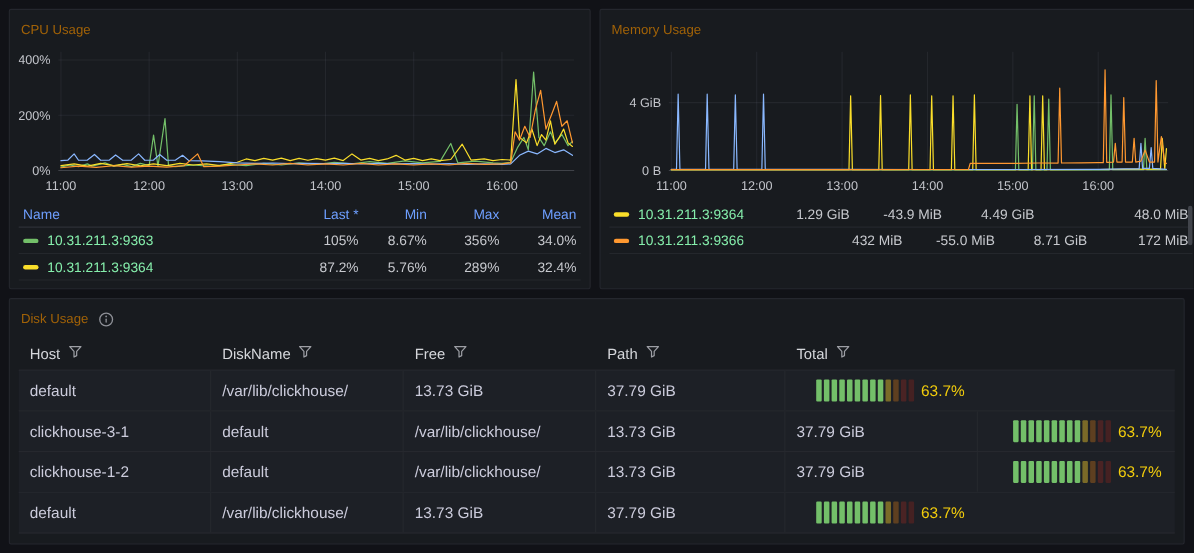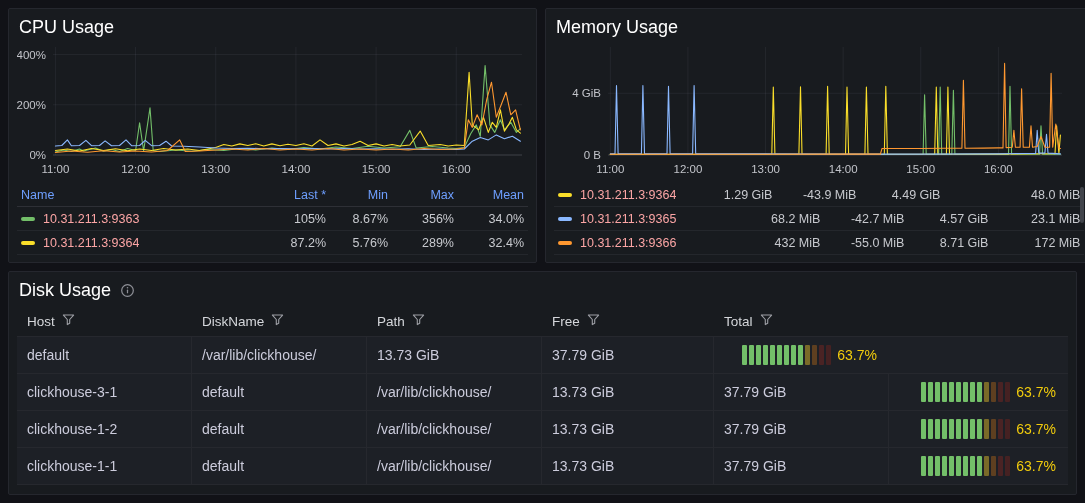--- a/index.html
+++ b/index.html
@@ -9,35 +9,35 @@
     font-family:"Liberation Sans",sans-serif;
     color:#D8D9DA;
   }
   .dash{box-sizing:border-box;height:100%;padding:8px;display:flex;flex-direction:column;gap:8px}
   .top{display:flex;gap:8px;height:255px}
   .panel{background:#181B1F;border:1px solid #25272E;border-radius:2px;box-sizing:border-box;padding:6px 8px 8px;position:relative}
   .panel-cpu{width:529px}
   .panel-mem{flex:1}
   .panel-disk{flex:1;overflow:hidden}
 
-  .p-title{font-size:18px;font-weight:500;color:#ffffff;height:24px;line-height:24px;padding-left:2px;cursor:pointer}
+  .p-title{font-size:12px;font-weight:500;color:#a16207;height:24px;line-height:24px;padding-left:2px;cursor:pointer}
   .title-row{display:flex;align-items:center;gap:9px}
   .info-icon{display:inline-flex;align-items:center;cursor:pointer}
 
   svg.chart{display:block}
   .tick{fill:#C2C4CA;font-size:11.5px}
 
   
   .legend{margin-top:2px;font-size:12.5px;position:relative}
   .lrow{display:flex;align-items:center;height:24px;box-sizing:border-box;border-bottom:1px solid rgba(204,204,220,0.07);padding:0 4px}
   .lrow.lhead{border-bottom:1px solid rgba(204,204,220,0.12)}
   .lhead .lc{color:#6E9FFF;font-weight:500;cursor:pointer}
   .lname-wrap{flex:1;display:flex;align-items:center;gap:8px;min-width:0}
   .lswatch{width:14px;height:4px;border-radius:2px;flex:none}
-  .lname{color:#fca5a5;white-space:nowrap;overflow:hidden;cursor:pointer}
+  .lname{color:#86efac;white-space:nowrap;overflow:hidden;cursor:pointer}
   .lval{text-align:right;color:#C7C9CE;flex:none}
   .lscroll{position:absolute;right:0;top:4px;width:4px;height:36px;border-radius:2px;background:#41444B}
 
   
   .dtable{margin-top:4px}
   .dhead,.drow{display:grid;grid-template-columns:175px 175px 175px 172px 175px 1fr;align-items:stretch}
   .dhead{height:30px;font-size:13.5px;font-weight:500;color:#D5D7DB}
   .dcell{display:flex;align-items:center;padding:0 10px;box-sizing:border-box;overflow:hidden;white-space:nowrap}
   .dhead .dcell{gap:7px;cursor:pointer}
   .dhead .dcell.used{justify-content:flex-end}
@@ -144,30 +144,20 @@
               <span class="lswatch" style="background: rgb(250, 222, 42);"></span>
               <span class="lname">10.31.211.3:9364</span>
             </div>
             <div class="lval" style="width: 96px;">1.29 GiB</div>
             <div class="lval" style="width: 84px;">-43.9 MiB</div>
             <div class="lval" style="width: 84px;">4.49 GiB</div>
             <div class="lval" style="width: 92px; margin-left: 48px;">48.0 MiB</div>
           </div>
           <div class="lrow">
             <div class="lname-wrap">
-              <span class="lswatch" style="background: rgb(138, 184, 255);"></span>
-              <span class="lname">10.31.211.3:9365</span>
-            </div>
-            <div class="lval" style="width: 96px;">68.2 MiB</div>
-            <div class="lval" style="width: 84px;">-42.7 MiB</div>
-            <div class="lval" style="width: 84px;">4.57 GiB</div>
-            <div class="lval" style="width: 92px;">23.1 MiB</div>
-          </div>
-          <div class="lrow">
-            <div class="lname-wrap">
               <span class="lswatch" style="background: rgb(255, 152, 48);"></span>
               <span class="lname">10.31.211.3:9366</span>
             </div>
             <div class="lval" style="width: 96px;">432 MiB</div>
             <div class="lval" style="width: 84px;">-55.0 MiB</div>
             <div class="lval" style="width: 84px;">8.71 GiB</div>
             <div class="lval" style="width: 92px;">172 MiB</div>
           </div>
           <div class="lscroll"></div>
         </div>
@@ -194,27 +184,27 @@
                 <path d="M1.5 2.2h11L8.3 7v4.1l-2.6 1.4V7z" fill="none" stroke="#9D9FA5" stroke-width="1.2" stroke-linejoin="round"></path>
               </svg></span>
           </div>
           <div class="dcell">
             <span>DiskName</span>
             <span><svg width="13" height="13" viewBox="0 0 14 14">
                 <path d="M1.5 2.2h11L8.3 7v4.1l-2.6 1.4V7z" fill="none" stroke="#9D9FA5" stroke-width="1.2" stroke-linejoin="round"></path>
               </svg></span>
           </div>
           <div class="dcell">
+            <span>Free</span>
+            <span><svg width="13" height="13" viewBox="0 0 14 14">
+                <path d="M1.5 2.2h11L8.3 7v4.1l-2.6 1.4V7z" fill="none" stroke="#9D9FA5" stroke-width="1.2" stroke-linejoin="round"></path>
+              </svg></span>
+          </div>
+          <div class="dcell">
             <span>Path</span>
-            <span><svg width="13" height="13" viewBox="0 0 14 14">
-                <path d="M1.5 2.2h11L8.3 7v4.1l-2.6 1.4V7z" fill="none" stroke="#9D9FA5" stroke-width="1.2" stroke-linejoin="round"></path>
-              </svg></span>
-          </div>
-          <div class="dcell">
-            <span>Free</span>
             <span><svg width="13" height="13" viewBox="0 0 14 14">
                 <path d="M1.5 2.2h11L8.3 7v4.1l-2.6 1.4V7z" fill="none" stroke="#9D9FA5" stroke-width="1.2" stroke-linejoin="round"></path>
               </svg></span>
           </div>
           <div class="dcell">
             <span>Total</span>
             <span><svg width="13" height="13" viewBox="0 0 14 14">
                 <path d="M1.5 2.2h11L8.3 7v4.1l-2.6 1.4V7z" fill="none" stroke="#9D9FA5" stroke-width="1.2" stroke-linejoin="round"></path>
               </svg></span>
           </div>
@@ -288,21 +278,20 @@
                 <span class="gcell" style="background: rgb(115, 191, 105);"></span>
                 <span class="gcell" style="background: rgb(122, 106, 40);"></span>
                 <span class="gcell" style="background: rgb(94, 63, 32);"></span>
                 <span class="gcell" style="background: rgb(74, 35, 36);"></span>
                 <span class="gcell" style="background: rgb(69, 33, 34);"></span>
               </div>
               <span class="gpct" style="color: rgb(242, 204, 12);">63.7%</span>
             </div>
           </div>
           <div class="drow">
-            <div class="dcell">clickhouse-1-1</div>
             <div class="dcell">default</div>
             <div class="dcell">/var/lib/clickhouse/</div>
             <div class="dcell">13.73 GiB</div>
             <div class="dcell">37.79 GiB</div>
             <div class="dcell">
               <div class="gauge">
                 <span class="gcell" style="background: rgb(115, 191, 105);"></span>
                 <span class="gcell" style="background: rgb(115, 191, 105);"></span>
                 <span class="gcell" style="background: rgb(115, 191, 105);"></span>
                 <span class="gcell" style="background: rgb(115, 191, 105);"></span>

